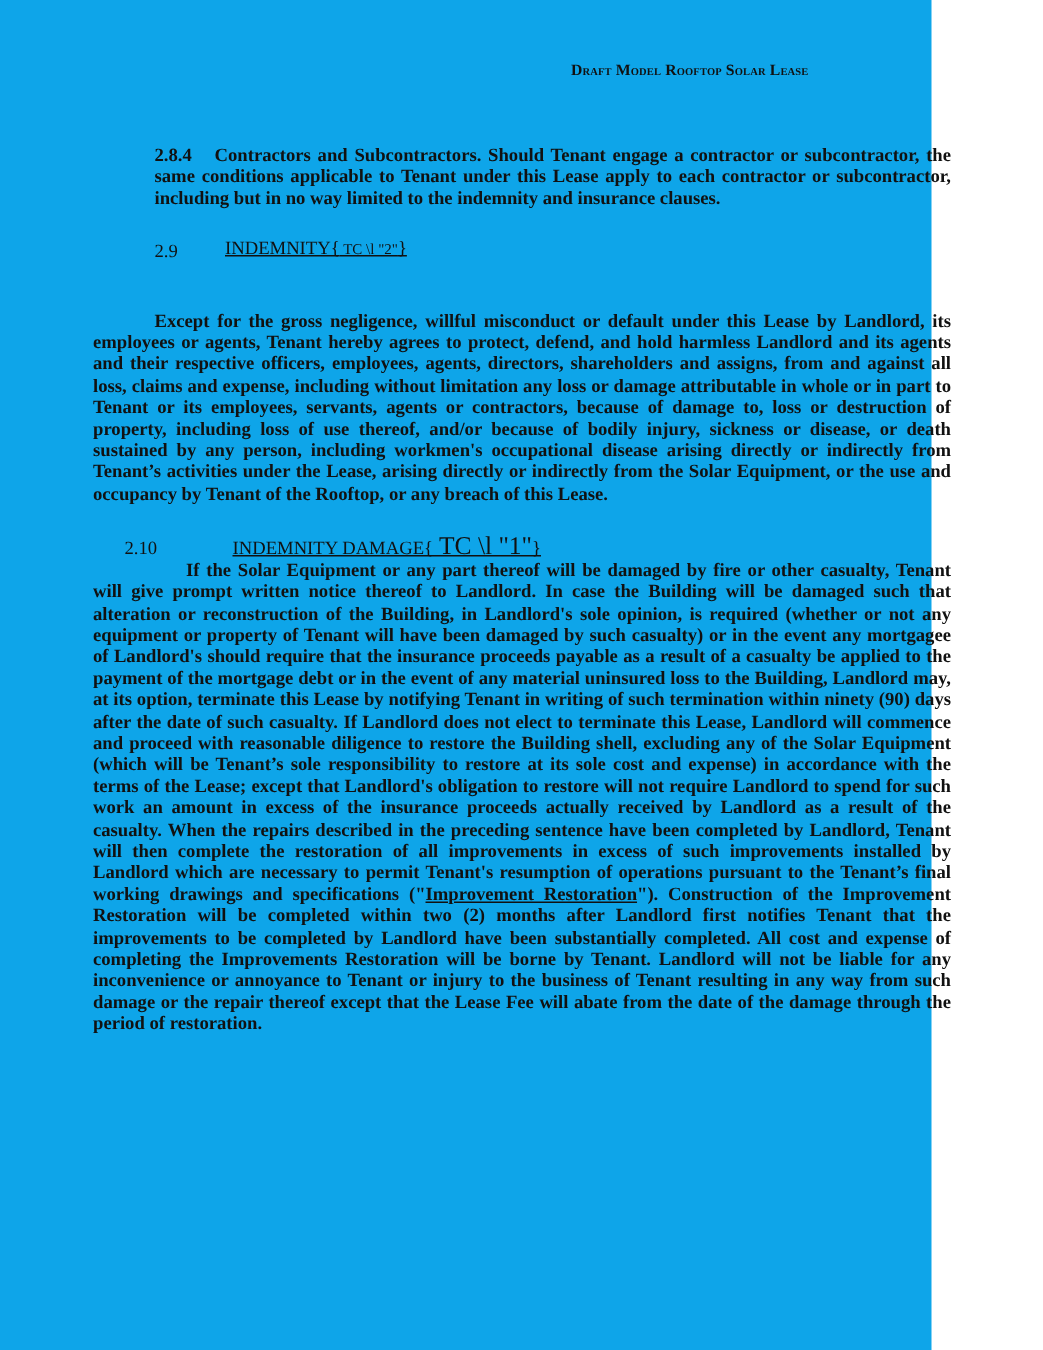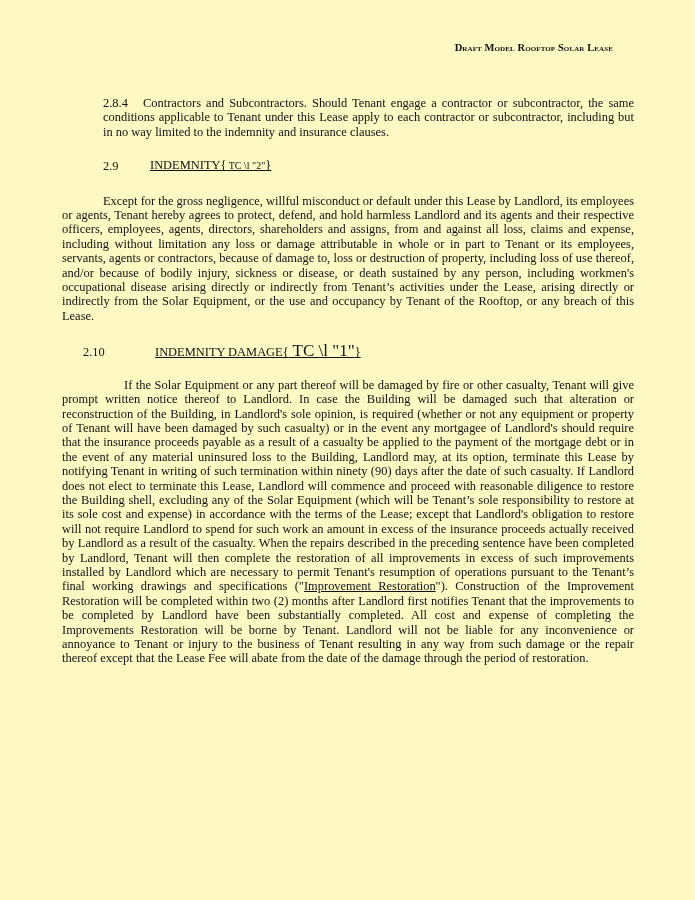--- a/index.html
+++ b/index.html
@@ -11,23 +11,23 @@
       width: 695px;
       height: 900px;
       position: relative;
       overflow: hidden;
       font-family: "Liberation Serif", "DejaVu Serif", serif;
       color: #111111;
     }
     .page {
       position: absolute;
       left: 0; top: 0;
-      width: 695px;
+      width: 621px;
       height: 900px;
-      background: #fef9c3;
+      background: #0ea5e9;
     }
     .running-header {
       position: absolute;
       top: 42px;
       right: 82px;
       font-size: 10.5px;
       font-weight: bold;
       font-variant: small-caps;
       letter-spacing: 0.1px;
       color: #111;
@@ -36,20 +36,21 @@
       position: absolute;
       left: 62px;
       top: 96px;
       width: 572px;
       font-size: 12.45px;
       line-height: 14.4px;
     }
     p {
       margin: 0;
       text-align: justify;
+      font-weight: bold;
     }
     .para-284 {
       padding-left: 41px;
       text-indent: 0;
     }
     .para-284 .num {
       display: inline-block;
       width: 40px;
     }
     .heading {
@@ -68,25 +69,24 @@
       text-decoration: underline;
     }
     .heading .field-small {
       font-size: 10px;
     }
     .heading .field-large {
       font-size: 17px;
     }
     .body-para {
       text-indent: 41px;
-      margin-top: 20px;
+      margin-top: 32px;
     }
     .body-para-2 {
       text-indent: 62px;
-      margin-top: 18px;
     }
     .u { text-decoration: underline; }
   </style>
 </head>
 <body>
 
 <div class="page">
 
   <div class="running-header">Draft Model Rooftop Solar Lease</div>
 

